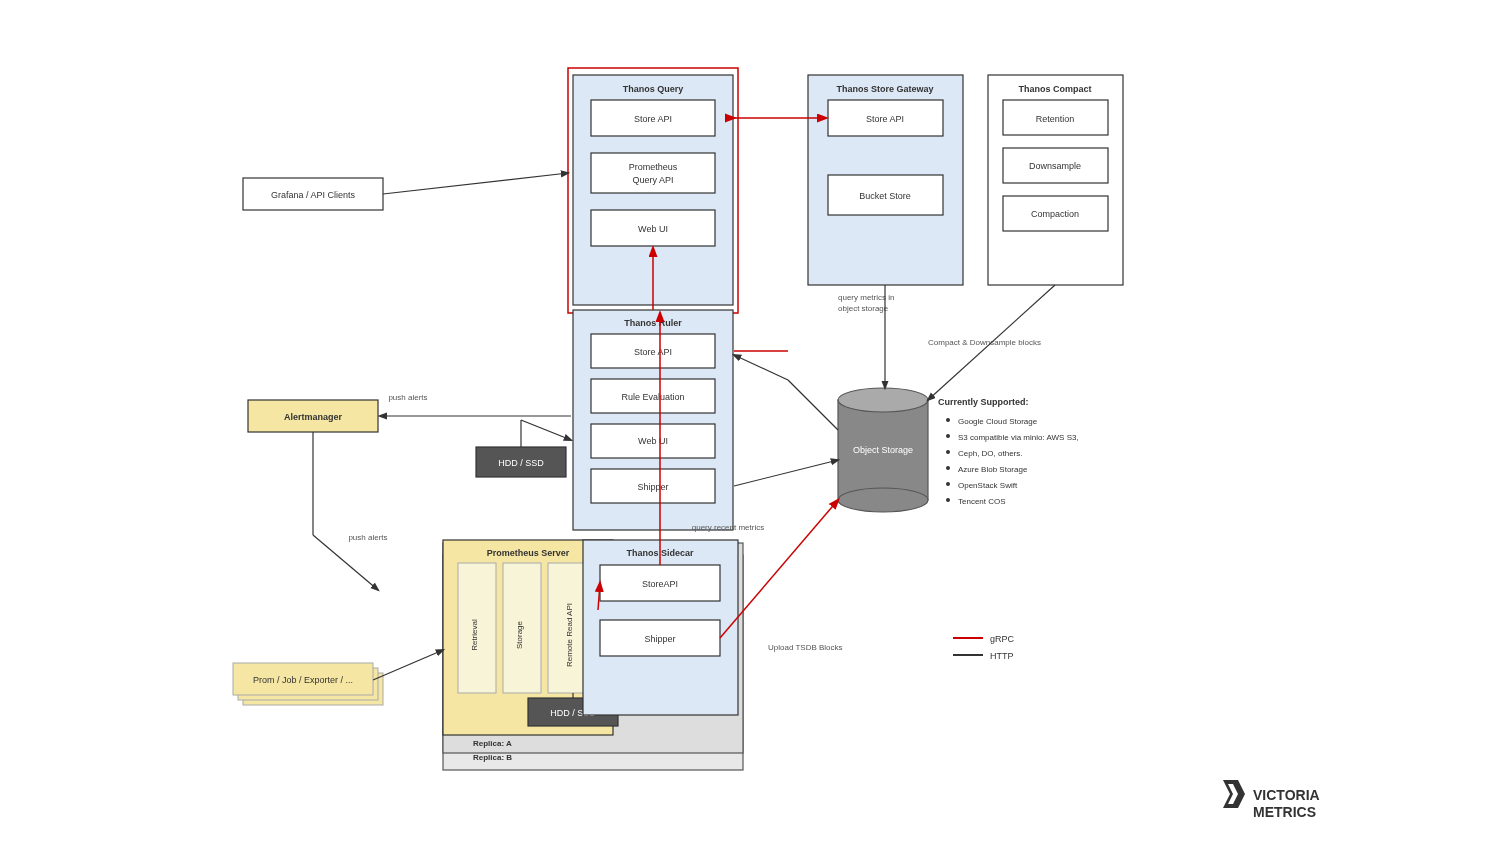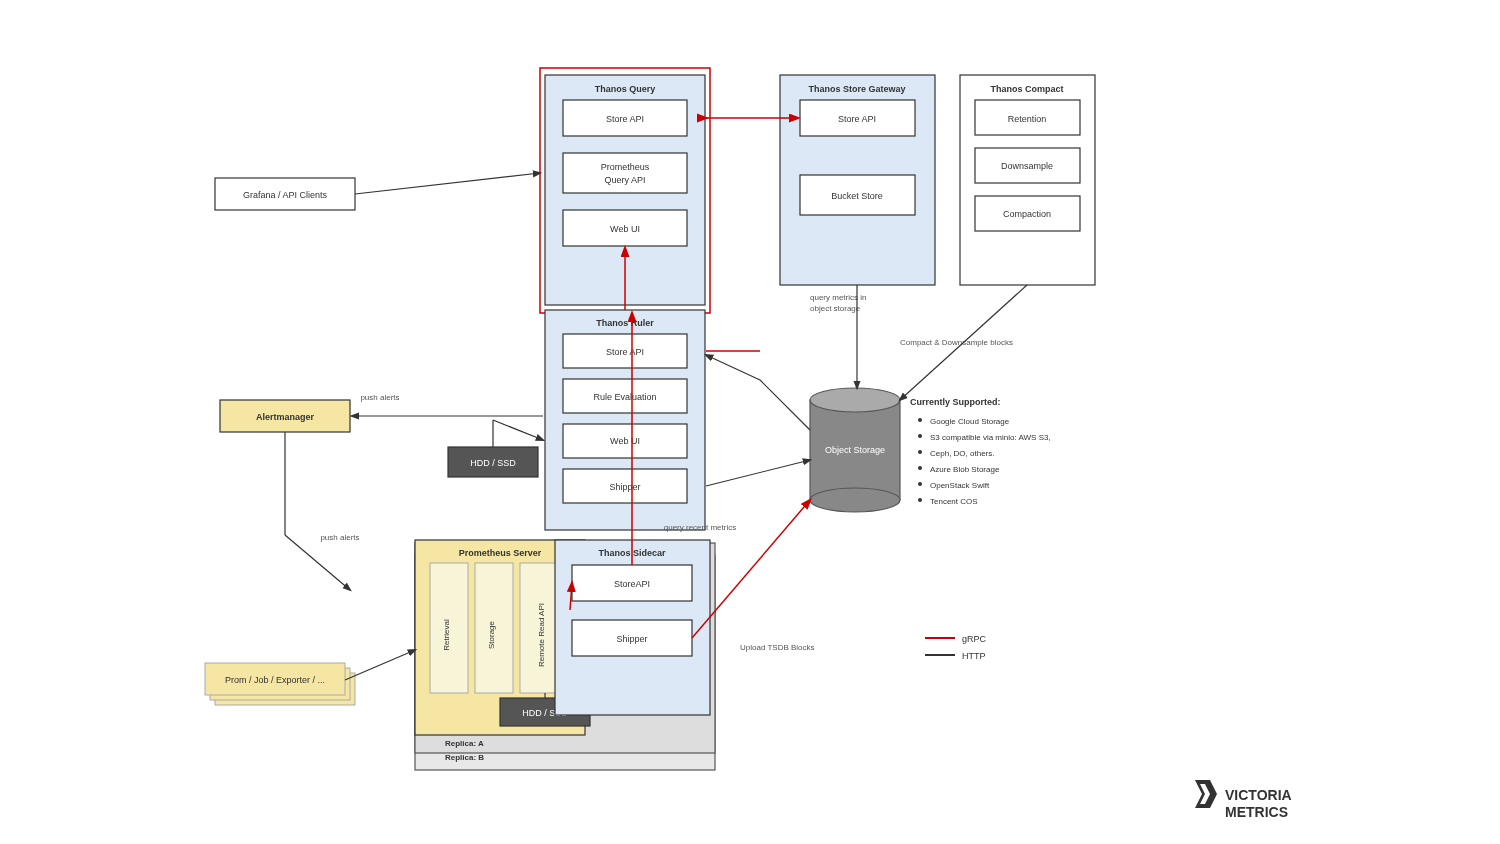--- a/index.html
+++ b/index.html
@@ -9,20 +9,21 @@
       width: 1500px;
       height: 844px;
       overflow: hidden;
       position: relative;
     }
     .diagram-container {
       position: absolute;
       top: 0; left: 0;
       width: 1500px;
       height: 632px;
+      padding-left: 28px;
     }
     svg.diagram-svg {
       width: 1500px;
       height: 844px;
     }
     
     .box-white {
       fill: #ffffff;
       stroke: #333333;
       stroke-width: 1.2;

